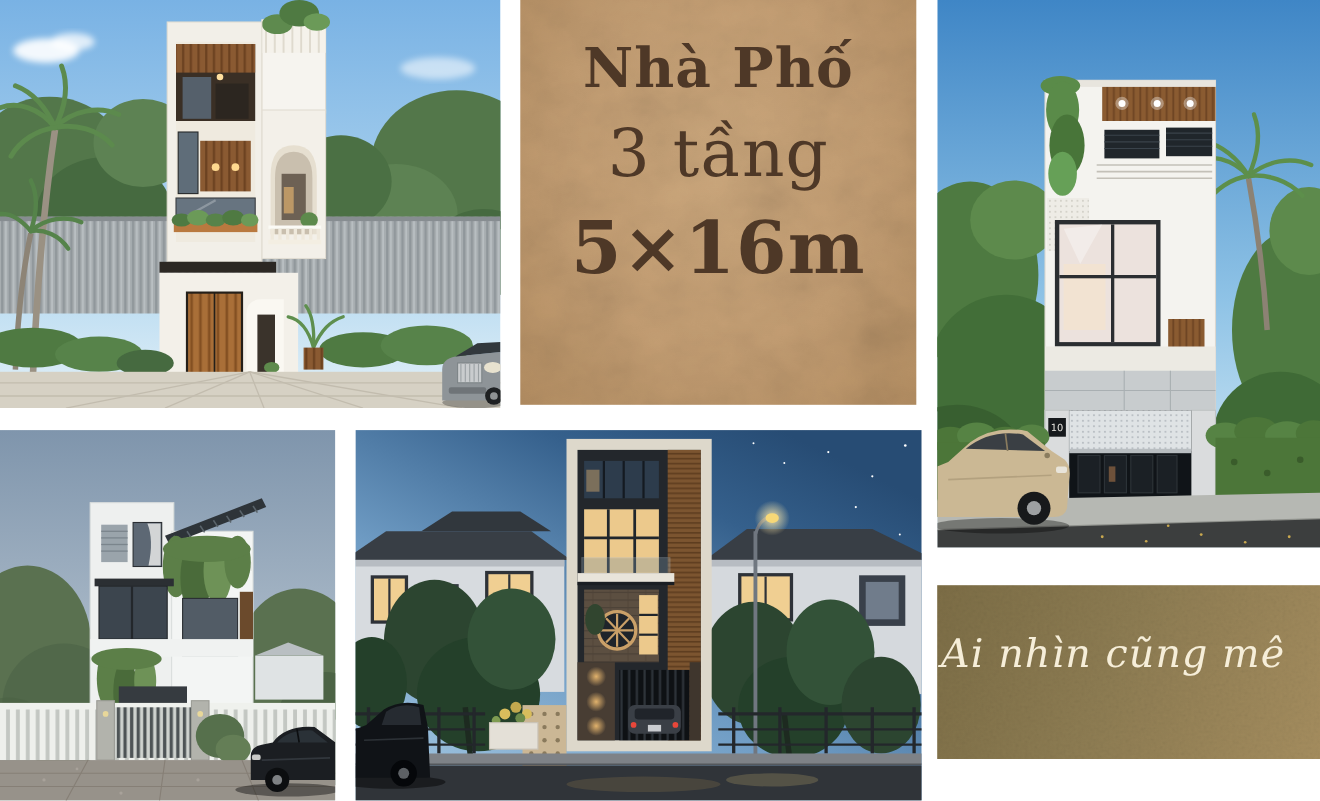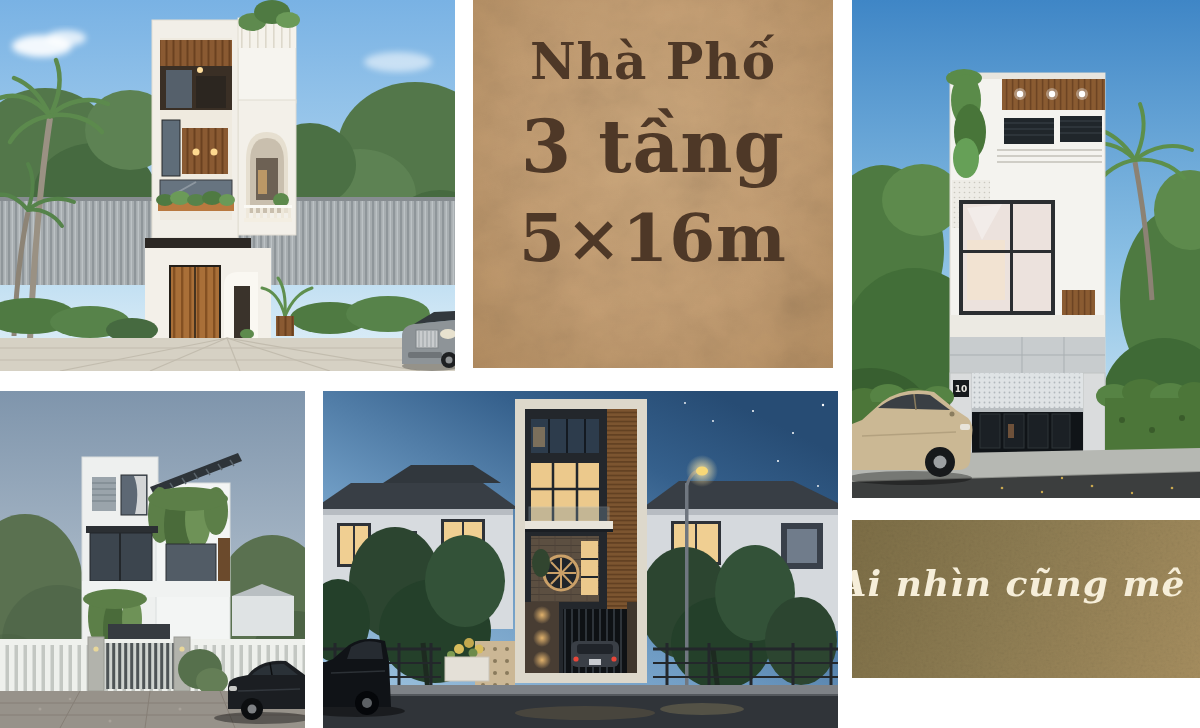--- a/index.html
+++ b/index.html
@@ -3,30 +3,30 @@
 <meta charset="utf-8">
 <style>
   html,body{margin:0;padding:0;background:#ffffff;}
   .collage{position:relative;width:1200px;height:728px;background:#ffffff;overflow:hidden;
            font-family:"DejaVu Serif", serif;}
   .tile{position:absolute;margin:0;padding:0;overflow:hidden;}
   .tile svg{display:block;width:100%;height:100%;}
   #tile-a{left:0;top:0;width:455px;height:371px;}
   #tile-title{left:473px;top:0;width:360px;height:368px;
       background:radial-gradient(ellipse at 50% 40%, #cba77c 0%, #c49e73 55%, #b48e62 100%);}
-  #tile-b{left:852px;top:0;width:348px;height:498px;font-weight:bold;}
+  #tile-b{left:852px;top:0;width:348px;height:498px;}
   #tile-c{left:0;top:391px;width:305px;height:337px;}
   #tile-d{left:323px;top:391px;width:515px;height:337px;}
-  #tile-caption{left:852px;top:520px;width:348px;height:158px;
-      background:linear-gradient(115deg, #7d6e46 0%, #8d7c52 45%, #a68e5f 100%);font-weight:bold;}
+  #tile-caption{left:852px;top:532px;width:348px;height:158px;
+      background:linear-gradient(115deg, #7d6e46 0%, #8d7c52 45%, #a68e5f 100%);}
   .texture{position:absolute;inset:0;width:100%;height:100%;mix-blend-mode:multiply;pointer-events:none;}
   .panel-content{position:relative;z-index:2;}
   .title-lines{display:flex;flex-direction:column;align-items:center;padding-top:34px;line-height:1.1;}
   .title-line-1{font-size:50px;font-weight:bold;color:#4e3827;letter-spacing:1px;}
-  .title-line-2{font-size:72px;font-weight:bold;color:#4e3827;margin-top:18px;letter-spacing:1px;}
+  .title-line-2{font-size:60px;font-weight:normal;color:#4e3827;margin-top:18px;letter-spacing:1px;}
   .title-line-3{font-size:66px;font-weight:bold;color:#4e3827;margin-top:16px;letter-spacing:1px;}
   .caption-text{display:block;padding-top:42px;text-align:center;transform:translateX(-14px);
       font-style:italic;font-size:36px;color:#f6eed9;letter-spacing:1px;}
 </style>
 </head>
 <body>
 
 <div class="collage">
 
   <figure class="tile" id="tile-a" aria-label="Front render of a modern 3-storey white townhouse with wood slat accents, arched balcony tower, rooftop plants, palm trees, corrugated fence and a silver car">

